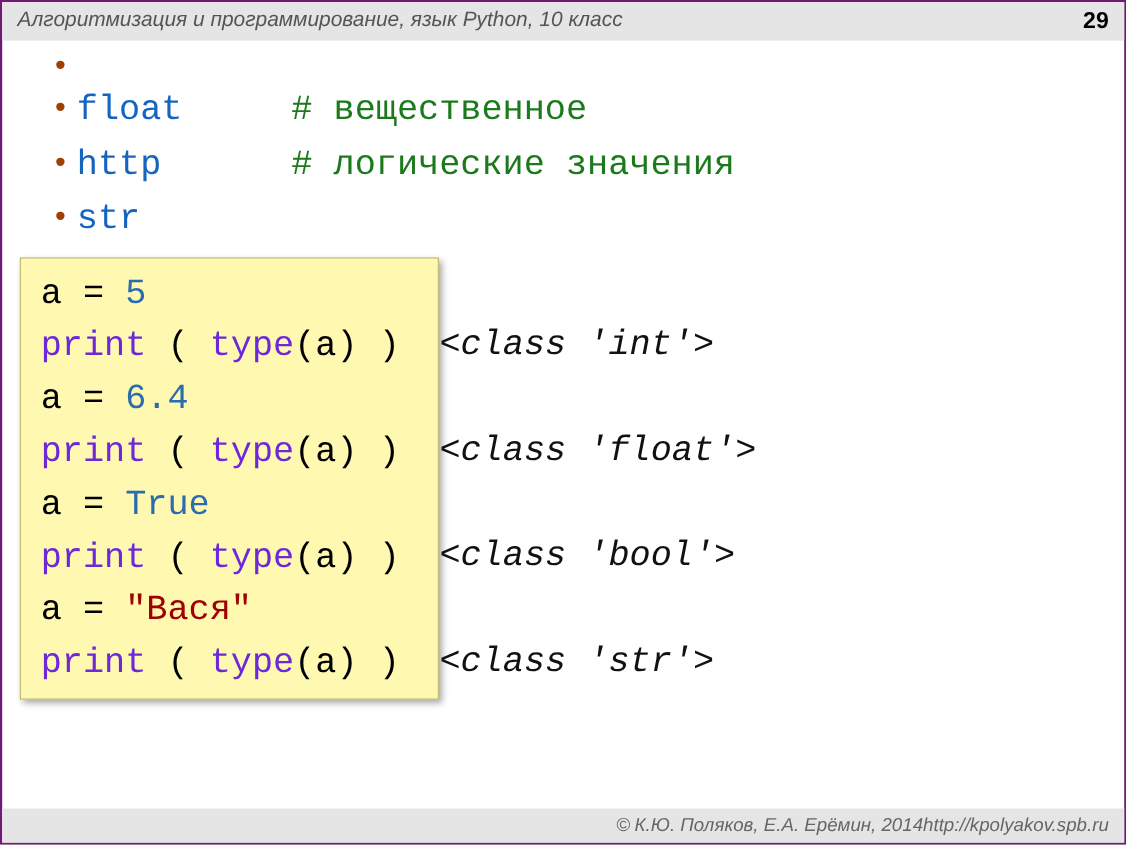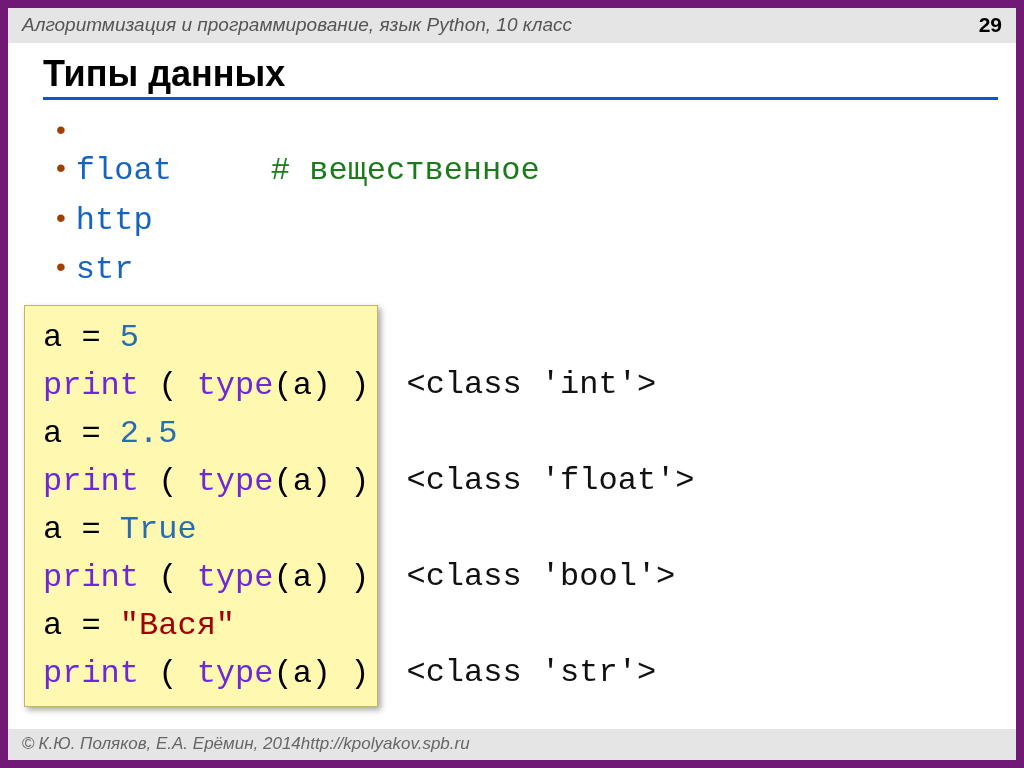--- a/index.html
+++ b/index.html
@@ -1,19 +1,19 @@
 <!DOCTYPE html>
 <html><head>
 <meta charset="utf-8">
 <style>
   * { margin: 0; padding: 0; box-sizing: border-box; }
   html, body { width: 1024px; height: 768px; font-family: Arial, sans-serif; background: #fff; }
   .page {
     width: 1024px; height: 768px;
-    border: 8px solid #701a75;
+    border: 2px solid #701a75;
     position: relative;
     background: #fff;
     display: flex;
     flex-direction: column;
   }
   .header-bar {
     background: #e5e5e5;
     padding: 5px 14px 6px 14px;
     display: flex;
     justify-content: space-between;
@@ -68,89 +68,89 @@
     align-items: flex-start;
     font-family: "Courier New", monospace;
     font-size: 32px;
     line-height: 1.5;
     position: relative;
   }
   .codebox {
     background: #fff8b0;
     border: 1px solid #bdb76b;
     box-shadow: 3px 3px 6px rgba(0,0,0,0.35);
-    padding: 8px 8px 8px 18px;
+    padding: 8px 35px 8px 18px;
     white-space: nowrap;
     margin-left: -22px;
   }
   .codebox .kw2 { color: #2b6cb0; }
   .codebox .fn { color: #6d28d9; }
   .codebox .str { color: #a00000; }
   .outputs {
-    margin-left: 28px;
     white-space: nowrap;
     color: #111;
     padding-top: 8px;
+    font-style: italic;
   }
   .out-line { height: 1.5em; }
   .out-spacer { height: 1.5em; }
   .footer-bar {
     background: #e5e5e5;
     padding: 5px 14px 6px 14px;
     display: flex;
-    justify-content: flex-start;
+    justify-content: flex-end;
     align-items: center;
     font-style: italic;
     color: #666;
     font-size: 17px;
   }
   .copyright-sym { font-style: normal; margin-right: 4px; }
 </style>
 </head>
 <body>
 
 <div class="page">
 
   <div class="header-bar">
     <span>Алгоритмизация и программирование, язык Python, 10 класс</span>
     <span class="page-number">29</span>
   </div>
 
   <div class="content">
-    <div class="title">Типы данных</div>
 
     <div class="types-list">
       <div class="type-row">
         <span class="bullet">•</span>
       </div>
       <div class="type-row">
         <span class="bullet">•</span>
         <span class="type-name kw">float</span>
         <span class="cmt"># вещественное</span>
       </div>
       <div class="type-row">
         <span class="bullet">•</span>
         <span class="type-name kw">http</span>
+        <span class="cmt"># логические значения</span>
       </div>
       <div class="type-row">
         <span class="bullet">•</span>
         <span class="type-name kw">str</span>
       </div>
     </div>
 
     <div class="codebox-row">
       <div class="codebox">
         <div>
           <span>a</span>&nbsp;<span>=</span>&nbsp;<span class="kw2">5</span>
         </div>
         <div>
           <span class="fn">print</span>&nbsp;<span>( </span><span class="fn">type</span><span>(a) )</span>
         </div>
         <div>
-          <span>a</span>&nbsp;<span>=</span>&nbsp;<span class="kw2">2.5</span>
+          <span>a</span>&nbsp;<span>=</span>&nbsp;<span class="kw2">6.4</span>
         </div>
         <div>
           <span class="fn">print</span>&nbsp;<span>( </span><span class="fn">type</span><span>(a) )</span>
         </div>
         <div>
           <span>a</span>&nbsp;<span>=</span>&nbsp;<span class="kw2">True</span>
         </div>
         <div>
           <span class="fn">print</span>&nbsp;<span>( </span><span class="fn">type</span><span>(a) )</span>
         </div>

